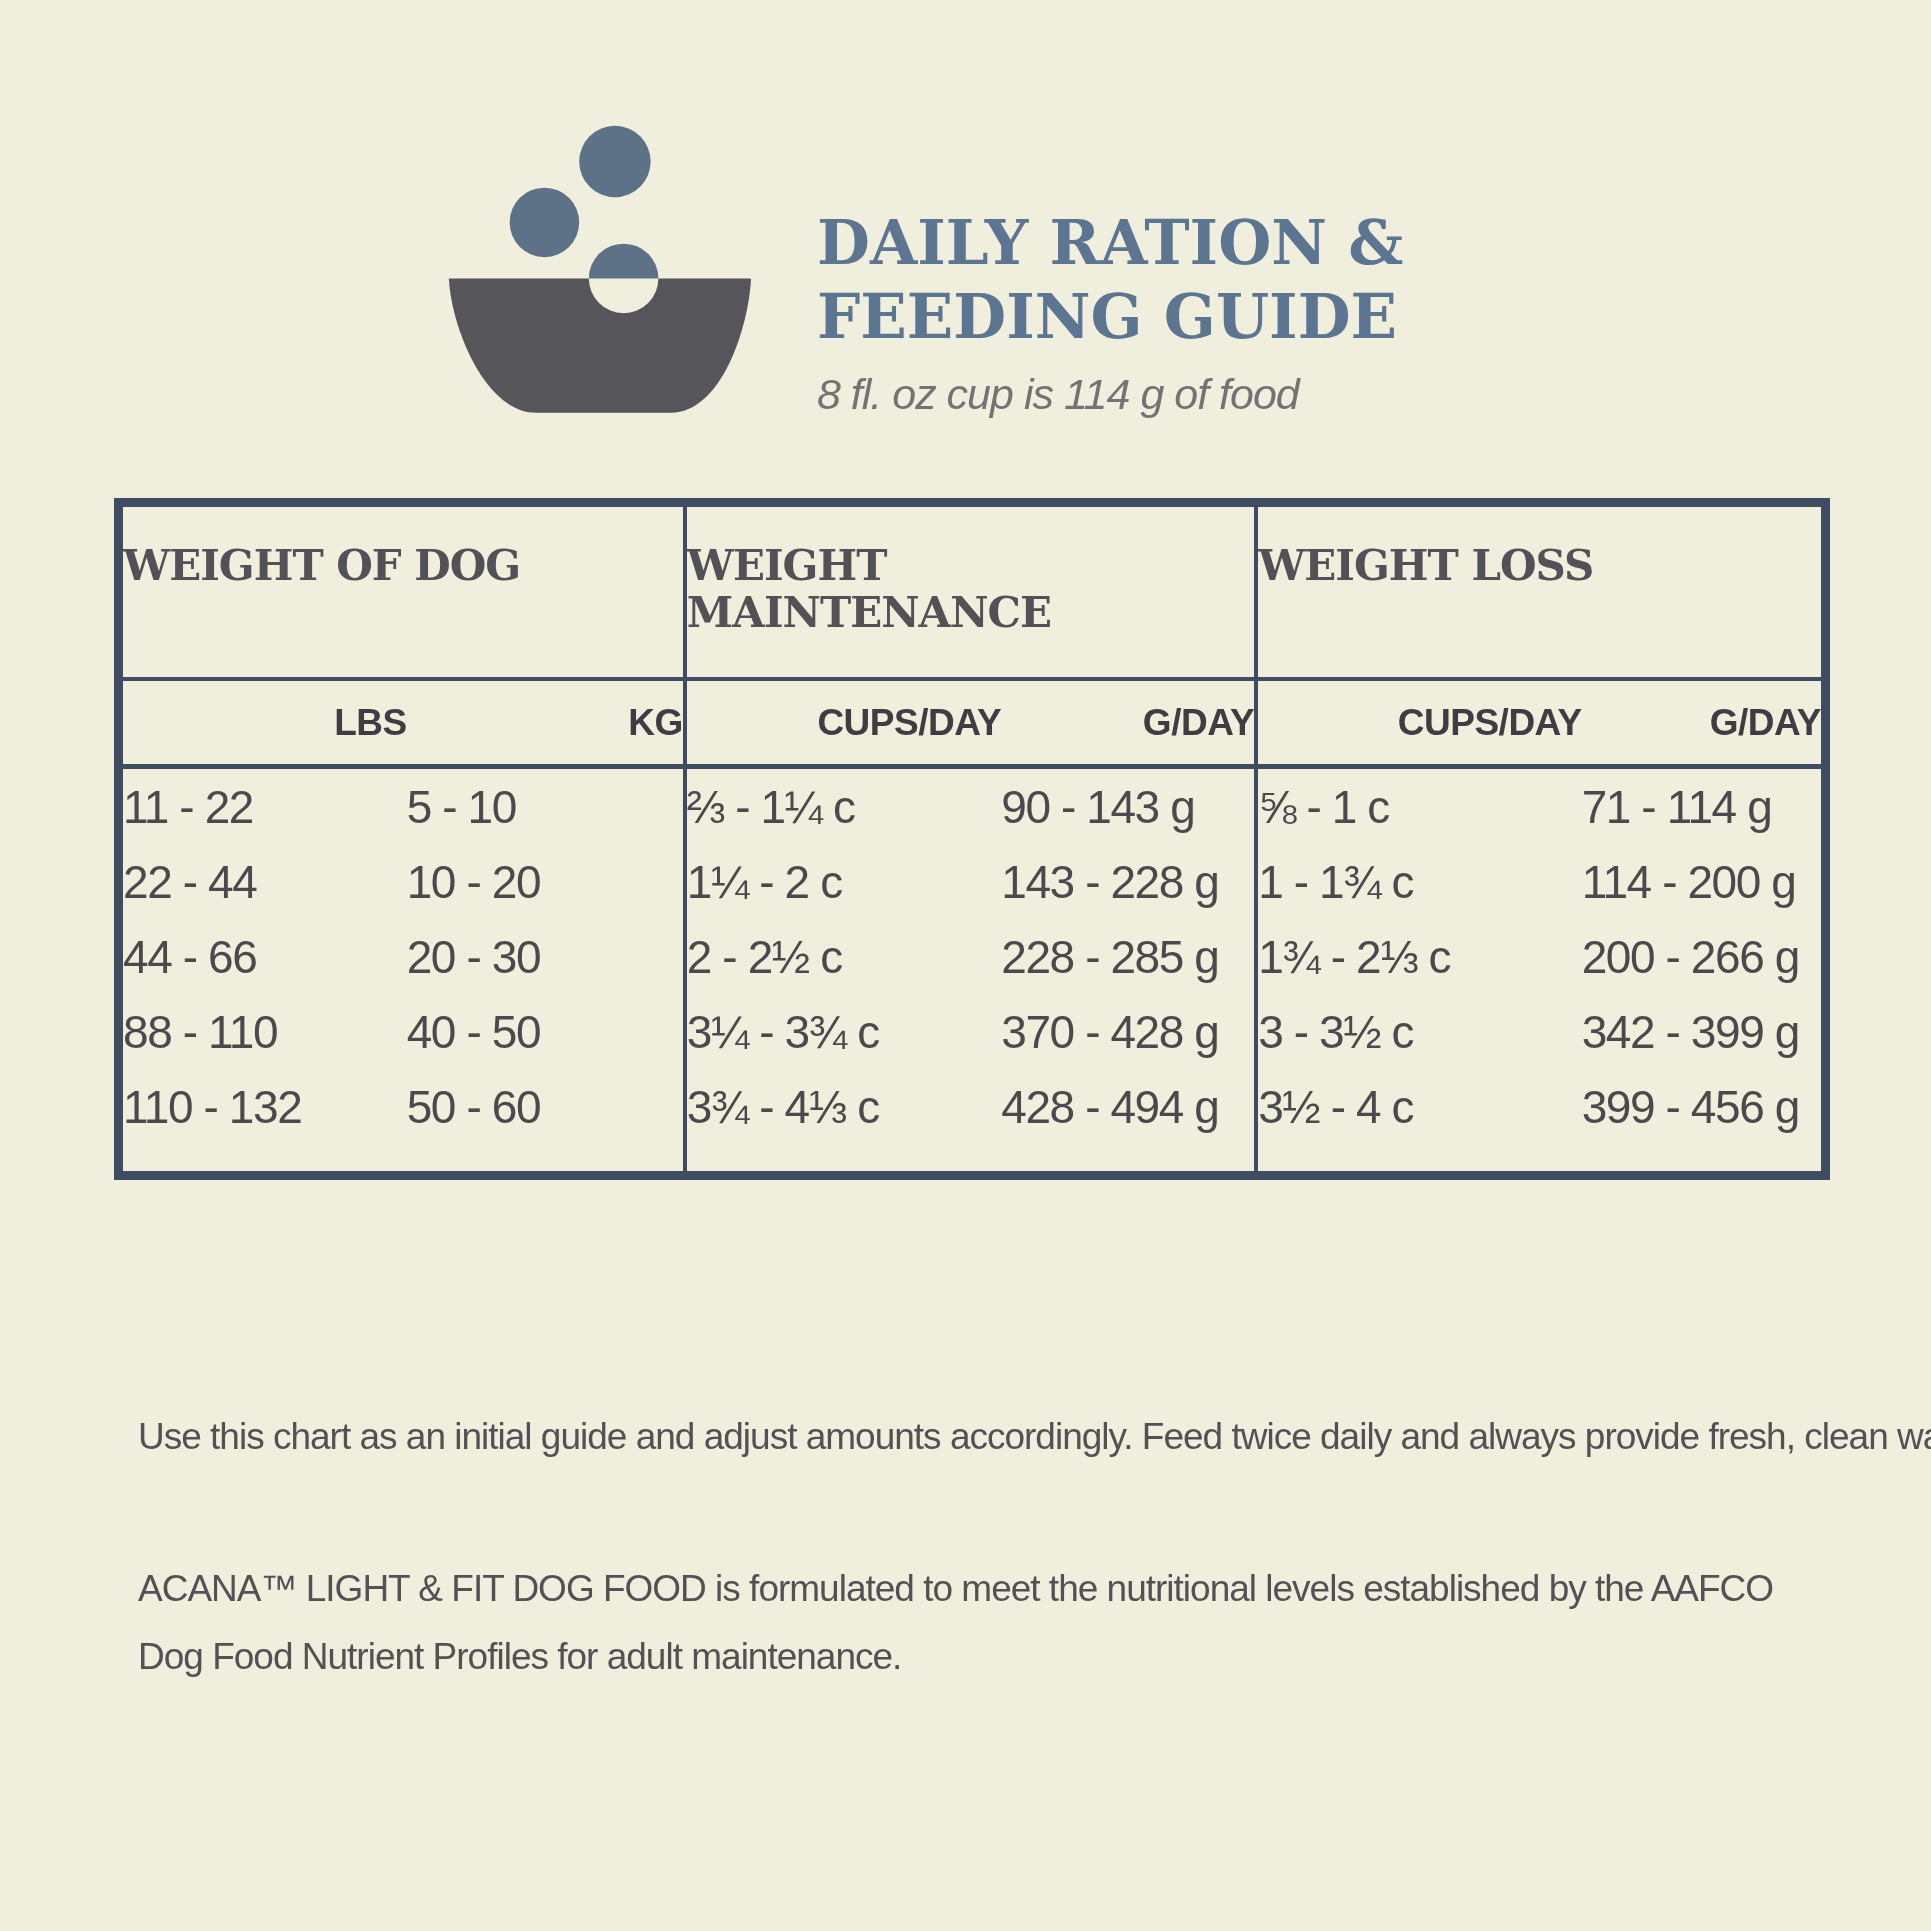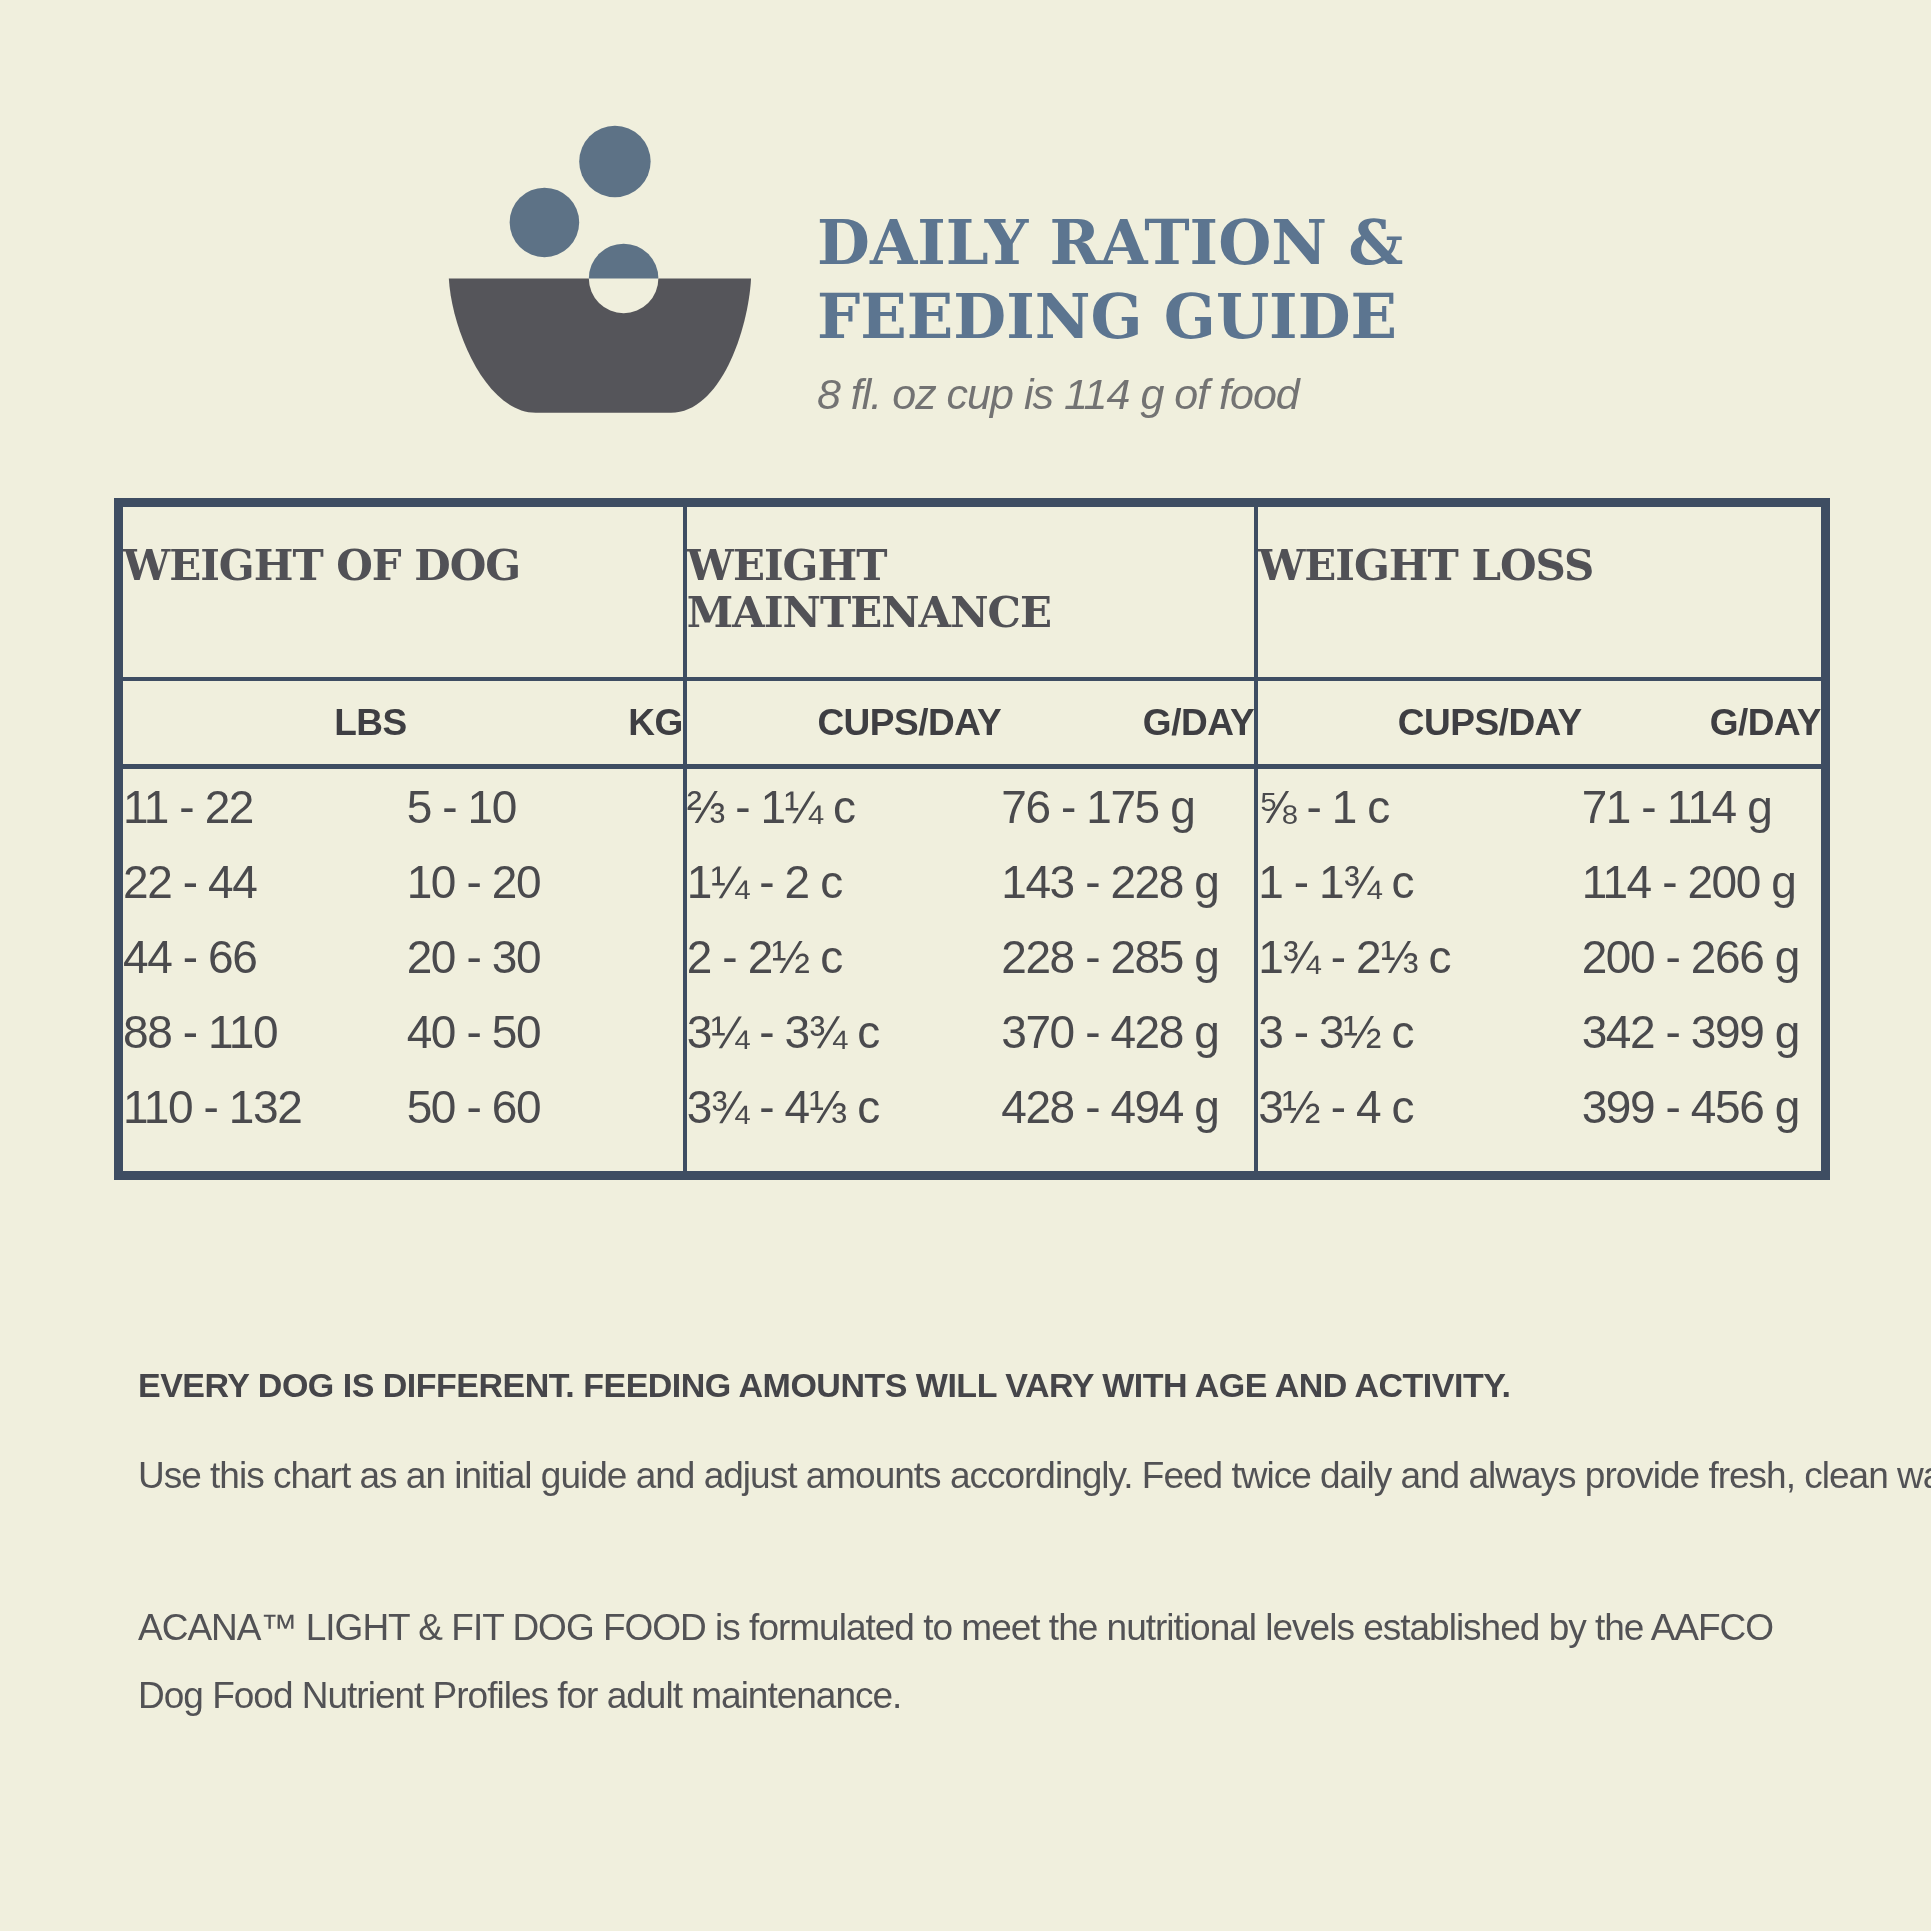--- a/index.html
+++ b/index.html
@@ -156,21 +156,21 @@
           <th>G/DAY</th>
           <th class="pl-c gsep">CUPS/DAY</th>
           <th>G/DAY</th>
         </tr>
       </thead>
       <tbody>
         <tr>
           <td class="pl-b">11 - 22</td>
           <td>5 - 10</td>
           <td class="pl-c gsep">⅔ - 1¼ c</td>
-          <td>76 - 175 g</td>
+          <td>90 - 143 g</td>
           <td class="pl-c gsep">⅝ - 1 c</td>
           <td>71 - 114 g</td>
         </tr>
         <tr>
           <td class="pl-b">22 - 44</td>
           <td>10 - 20</td>
           <td class="pl-c gsep">1¼ - 2 c</td>
           <td>143 - 228 g</td>
           <td class="pl-c gsep">1 - 1¾ c</td>
           <td>114 - 200 g</td>
@@ -205,19 +205,18 @@
             <td class="gsep"></td>
             <td></td>
             <td class="gsep"></td>
             <td></td>
         </tr>
       </tbody>
     </table>
   </div>
 
   <div class="notes">
-    <div class="note-heading">EVERY DOG IS DIFFERENT. FEEDING AMOUNTS WILL VARY WITH AGE AND ACTIVITY.</div>
     <div class="note-body">Use this chart as an initial guide and adjust amounts accordingly. Feed twice daily and always provide fresh, clean water.</div>
     <div class="note-aafco">ACANA™ LIGHT &amp; FIT DOG FOOD is formulated to meet the nutritional levels established by the AAFCO Dog Food Nutrient Profiles for adult maintenance.</div>
   </div>
 
 </div>
 
 
 </body></html>

